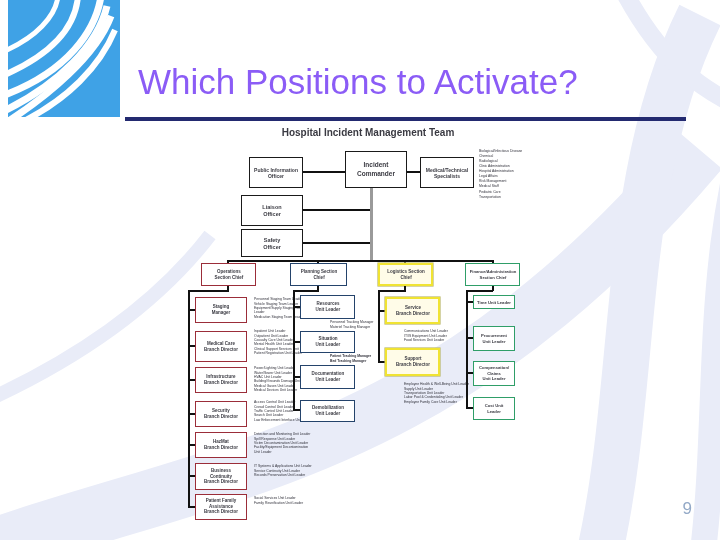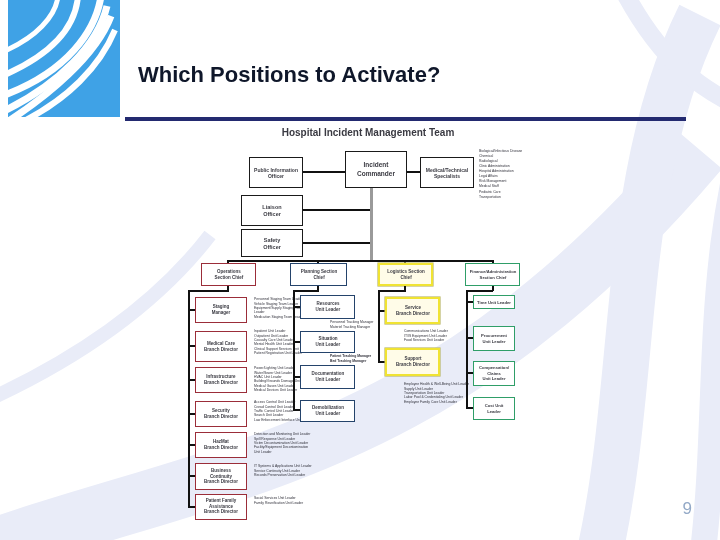--- a/index.html
+++ b/index.html
@@ -1,21 +1,21 @@
 <!DOCTYPE html>
 <html><head>
 <meta charset="utf-8">
 <style>
   html,body{margin:0;padding:0;background:#fff;}
   .slide{position:relative;width:720px;height:540px;background:#fff;overflow:hidden;
          font-family:"Liberation Sans",sans-serif;}
   .bg{position:absolute;left:0;top:0;z-index:0;}
   .logo{position:absolute;left:8px;top:0;width:112px;height:117px;z-index:3;}
-  .title{position:absolute;left:138px;top:62px;margin:0;font-size:22px;font-weight:bold;
-         color:#0f172a;z-index:3;white-space:nowrap;}
+  .title{position:absolute;left:138px;top:62px;margin:0;font-size:35px;font-weight:normal;
+         color:#8b5cf6;z-index:3;white-space:nowrap;}
   .title-rule{position:absolute;left:125px;top:117px;width:561px;height:3.5px;
               background:#232a70;z-index:3;}
   .pagenum{position:absolute;left:660px;top:499px;width:32px;text-align:right;
            font-size:17px;color:#93a9c7;z-index:3;}
   .chart{position:absolute;left:0;top:0;width:720px;height:520px;z-index:2;}
   .chart-title{position:absolute;left:252px;top:127px;width:232px;text-align:center;
                font-size:10px;font-weight:bold;color:#3a3a42;}
   .bx{position:absolute;background:#fff;display:flex;align-items:center;justify-content:center;box-sizing:border-box;}
   .bk{border:1.7px solid #1a1a1a;}
   .red{border:1.6px solid #9b2d39;}

